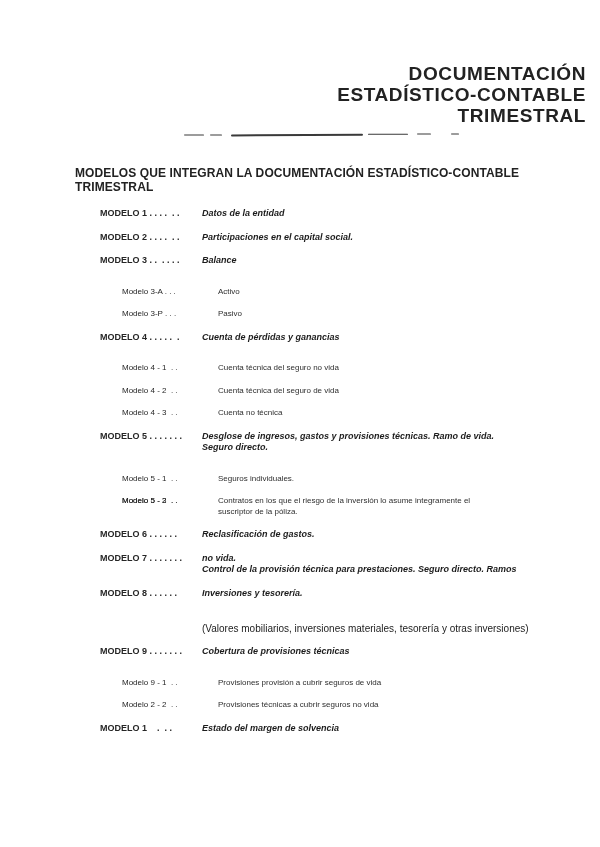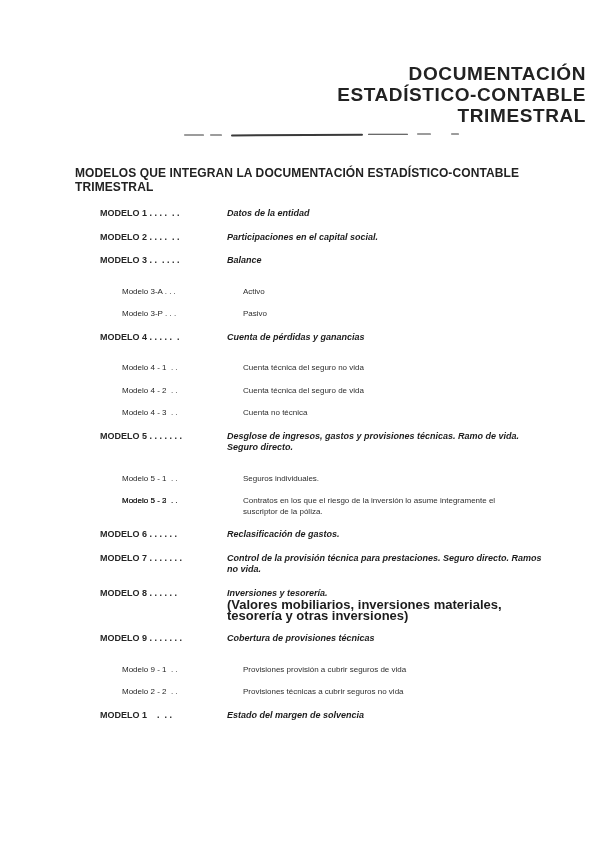--- a/index.html
+++ b/index.html
@@ -55,35 +55,36 @@
     letter-spacing: 0.1px;
     color: #222;
   }
   
   .toc {
     position: absolute;
     top: 196px;
     left: 0;
     right: 0;
   }
-  .row { position: relative; padding-left: 25px; }
+  .row { position: relative; }
   .row .lbl {
     position: absolute;
     white-space: pre;
     color: #262626;
   }
   .row.model { margin-top: 12px; font-size: 9px; line-height: 11.5px; }
   .row.model .lbl { left: 100px; font-weight: bold; }
   .row.model .desc { margin-left: 202px; font-weight: bold; font-style: italic; }
   .row.model .desc .line { max-width: 330px; }
   .row.model .desc .line.plain {
-    font-weight: bold;
+    font-weight: normal;
     font-style: normal;
-    font-size: 13px;
+    font-size: 10px;
     line-height: 11px;
+    margin-top: 24px;
   }
   .row.sub { margin-top: 12px; font-size: 8px; line-height: 10.5px; color: #2e2e2e; }
   .row.sub.sub-start { margin-top: 20px; }
   .row.sub .lbl { left: 122px; }
   .row.sub .desc { margin-left: 218px; max-width: 290px; }
 </style>
 </head>
 <body>
 
 <div class="page">
@@ -183,22 +184,22 @@
     <div class="row model">
       <span class="lbl">MODELO 6 . . . . . .</span>
       <div class="desc">
           <div class="line">Reclasificación de gastos.</div>
         </div>
     </div>
 
     <div class="row model">
       <span class="lbl">MODELO 7 . . . . . . .</span>
       <div class="desc">
+        <div class="line">no vida.</div>
         <div class="line">Control de la provisión técnica para prestaciones. Seguro directo. Ramos</div>
-        <div class="line">no vida.</div>
       </div>
     </div>
 
     <div class="row model">
       <span class="lbl">MODELO 8 . . . . . .</span>
       <div class="desc">
         <div class="line">Inversiones y tesorería.</div>
         <div class="line plain">(Valores mobiliarios, inversiones materiales, tesorería y otras inversiones)</div>
       </div>
     </div>

